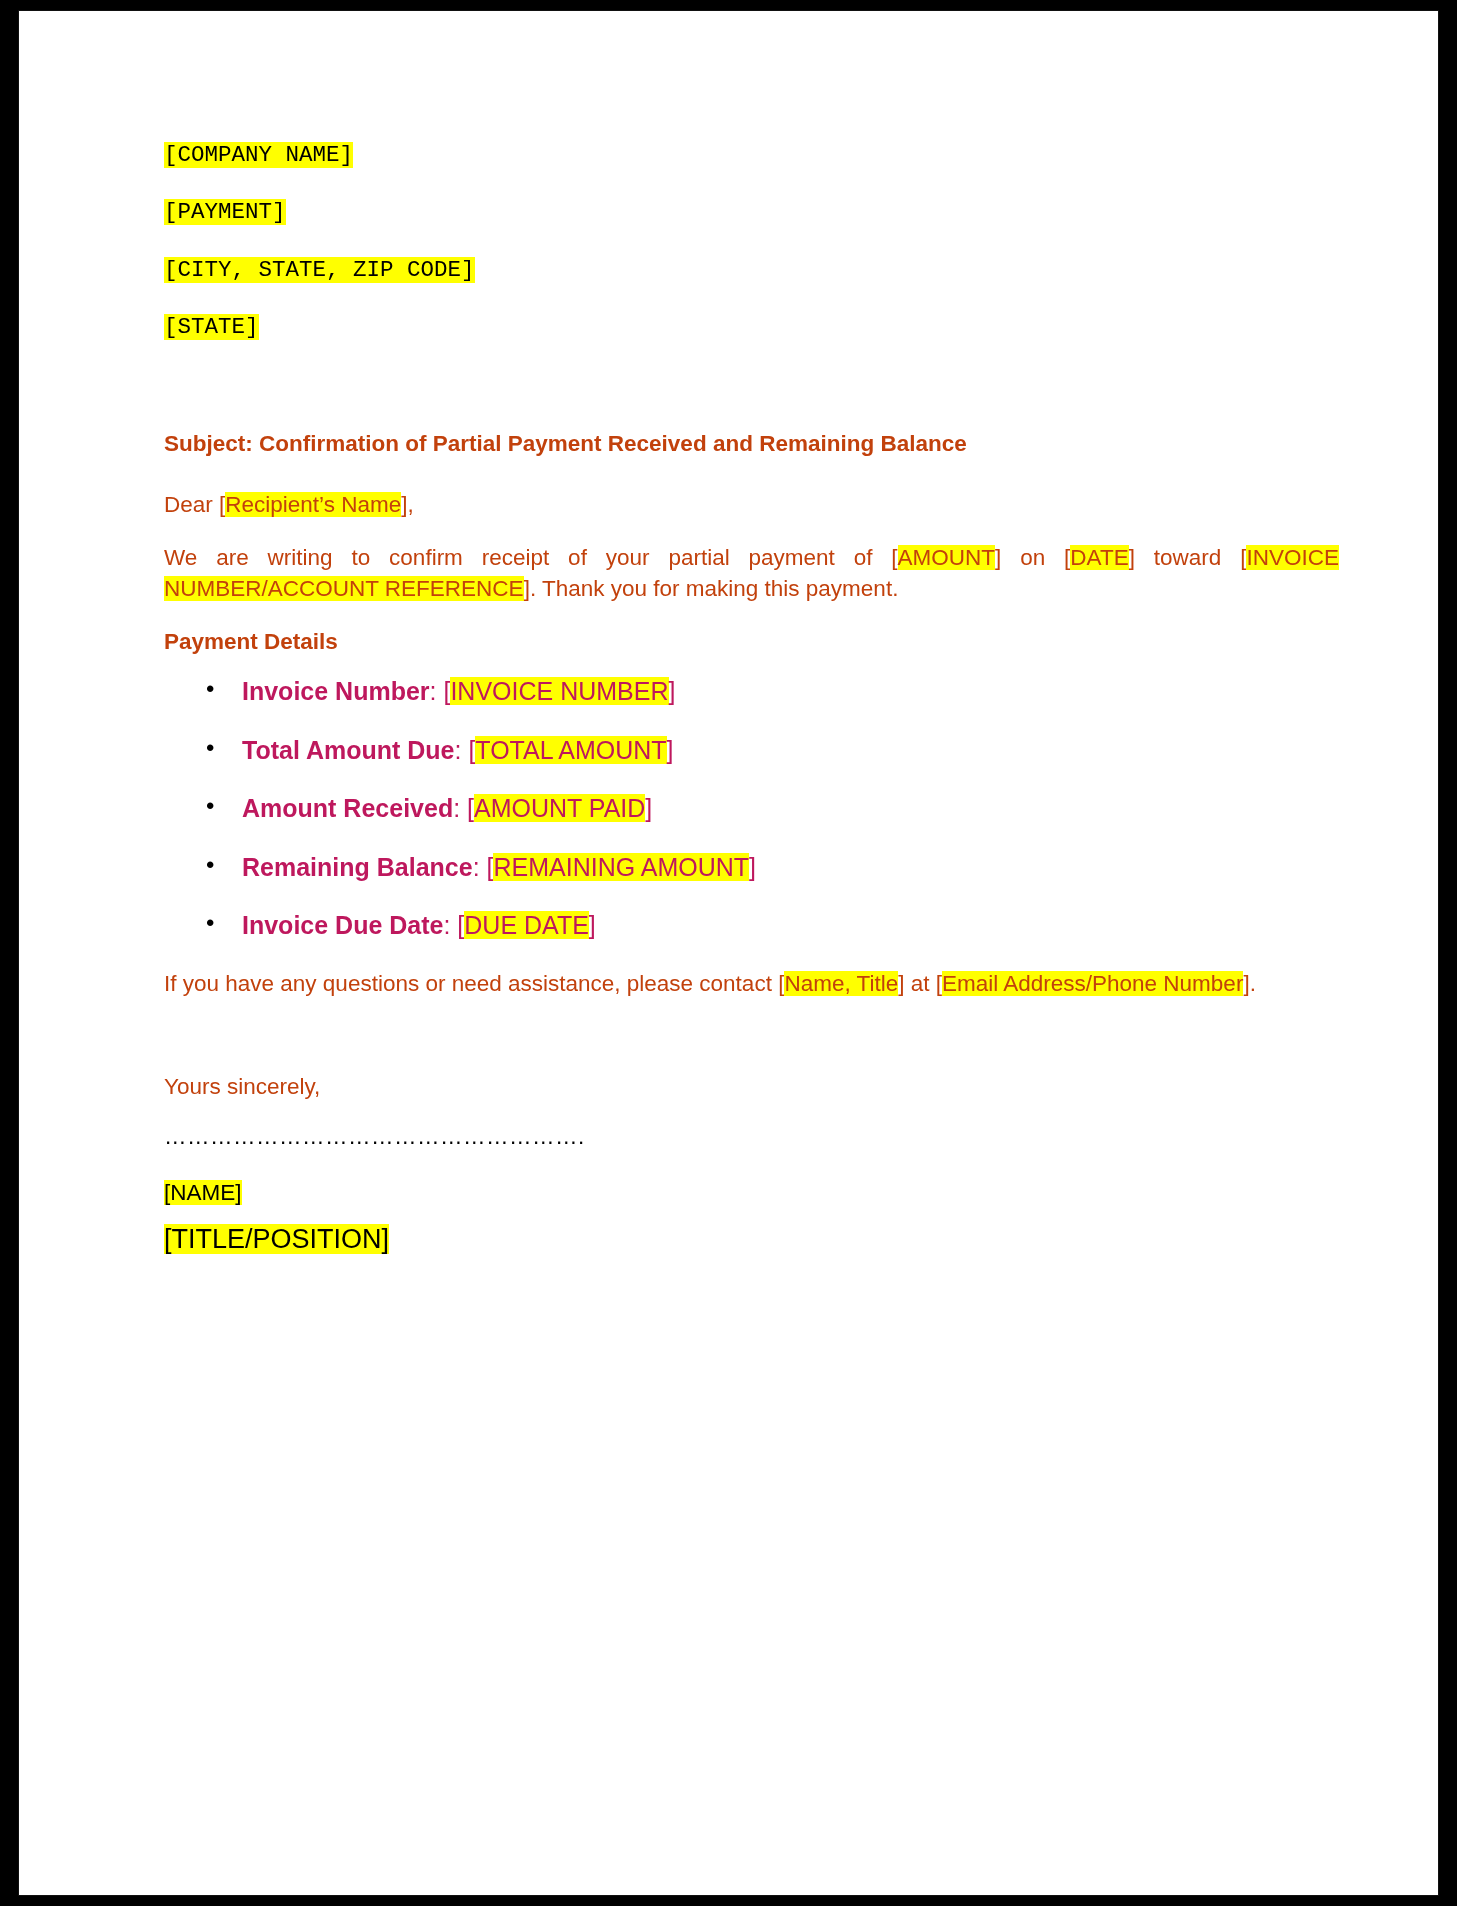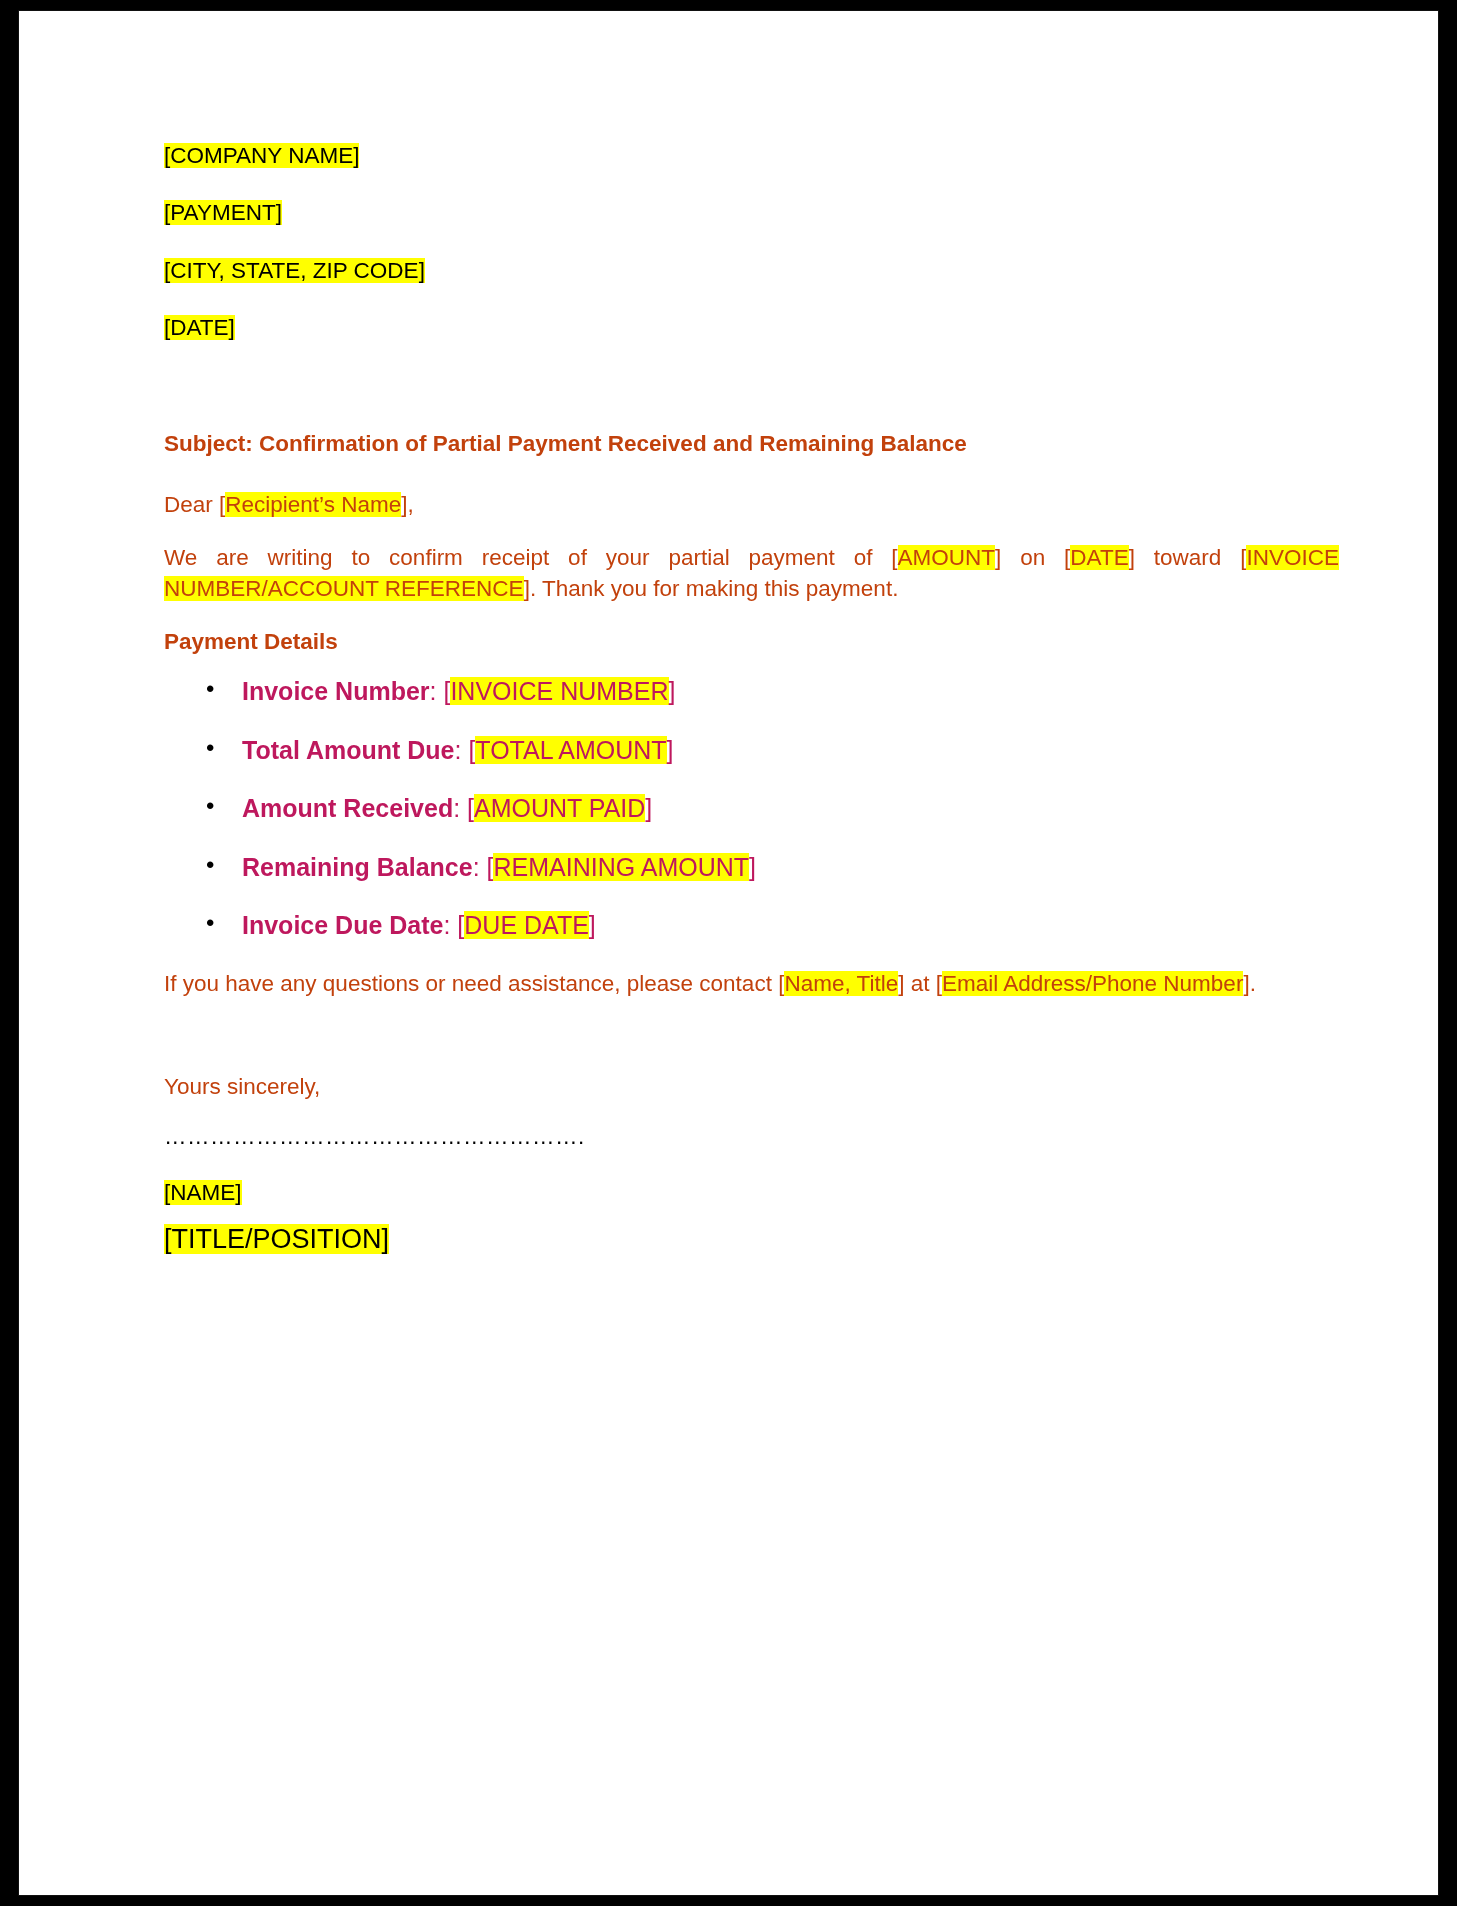--- a/index.html
+++ b/index.html
@@ -35,20 +35,21 @@
     line-height: 1.38;
     color: #c2410c;
     text-align: justify;
   }
   .addr-line {
     margin: 0 0 28px 0;
     font-size: 22.5px;
     line-height: 1.3;
     color: #000000;
     text-align: left;
+    font-family: Liberation Mono, monospace;
   }
   .hl {
     background: #ffff00;
   }
   .spacer-block { height: 58px; }
   .subject {
     font-weight: bold;
     margin-bottom: 30px;
     text-align: left;
   }
@@ -109,21 +110,21 @@
     <div class="addr-line">
       <span class="hl">[COMPANY NAME]</span>
     </div>
     <div class="addr-line">
       <span class="hl">[PAYMENT]</span>
     </div>
     <div class="addr-line">
       <span class="hl">[CITY, STATE, ZIP CODE]</span>
     </div>
     <div class="addr-line">
-      <span class="hl">[DATE]</span>
+      <span class="hl">[STATE]</span>
     </div>
 
     <div class="spacer-block"></div>
 
     <p class="subject">Subject: Confirmation of Partial Payment Received and Remaining Balance</p>
 
     <p><span>Dear [</span><span class="hl">Recipient’s Name</span><span>],</span></p>
 
     <p class="just"><span>We are writing to confirm receipt of your partial payment of [</span><span class="hl">AMOUNT</span><span>] on [</span><span class="hl">DATE</span><span>] toward [</span><span class="hl">INVOICE NUMBER/ACCOUNT REFERENCE</span><span>]. Thank you for making this payment.</span></p>
 

